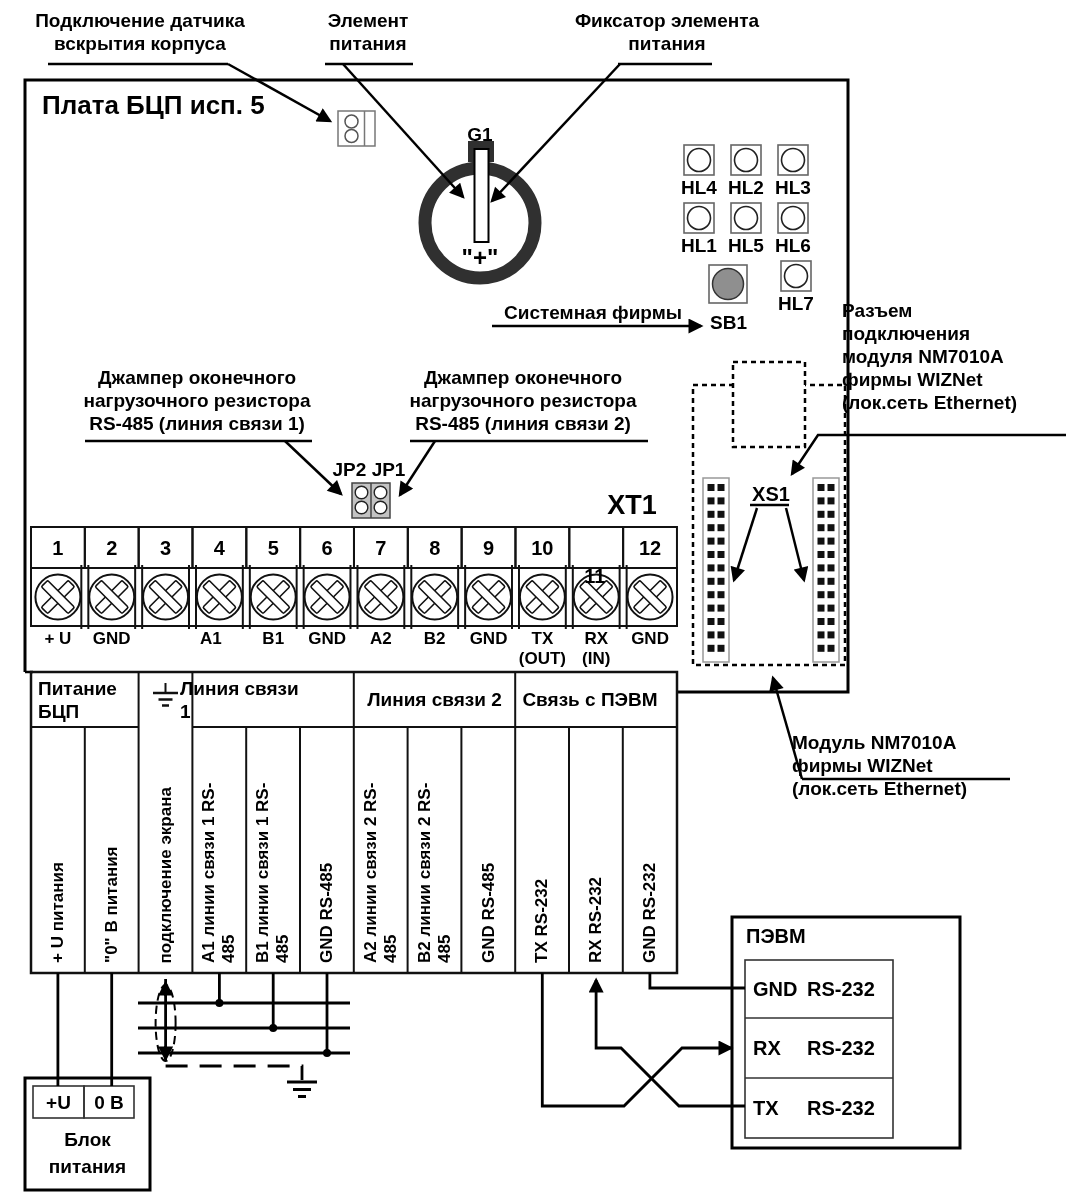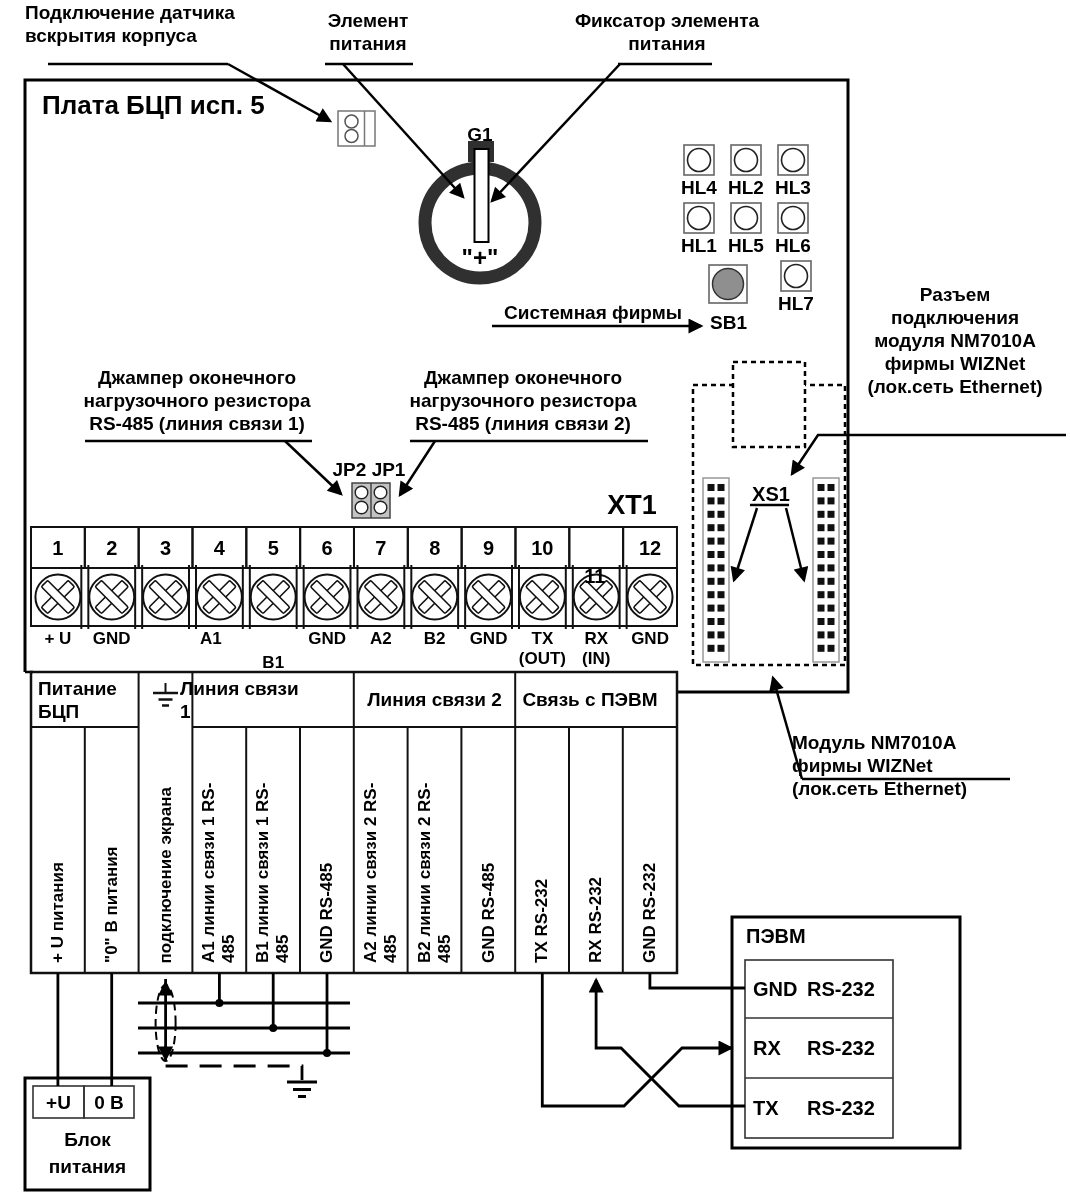--- a/index.html
+++ b/index.html
@@ -294,34 +294,34 @@
       <rect x="817.5" y="618" width="7" height="7" fill="#111"></rect>
       <rect x="827.5" y="618" width="7" height="7" fill="#111"></rect>
       <rect x="817.5" y="631.4" width="7" height="7" fill="#111"></rect>
       <rect x="827.5" y="631.4" width="7" height="7" fill="#111"></rect>
       <rect x="817.5" y="644.8" width="7" height="7" fill="#111"></rect>
       <rect x="827.5" y="644.8" width="7" height="7" fill="#111"></rect>
     </svg>
 
 <div class="t f26" style="left:42px;top:90px;width:320px">Плата БЦП исп. 5</div>
 
-<div class="t f19" style="left:25px;top:1px;width:230px;">Подключение датчика
+<div class="t f19" style="left:25px;top:9px;width:230px;text-align:center">Подключение датчика
 вскрытия корпуса</div>
 <div class="t f19" style="left:303px;top:9px;width:130px;text-align:center">Элемент
 питания</div>
 <div class="t f19" style="left:553px;top:9px;width:228px;text-align:center">Фиксатор элемента
 питания</div>
 <div class="t f19" style="left:490px;top:301px;width:206px;text-align:center">Системная фирмы</div>
 <div class="t f19" style="left:68px;top:366px;width:258px;text-align:center">Джампер оконечного
 нагрузочного резистора
 RS-485 (линия связи 1)</div>
 <div class="t f19" style="left:392px;top:366px;width:262px;text-align:center">Джампер оконечного
 нагрузочного резистора
 RS-485 (линия связи 2)</div>
-<div class="t f19" style="left:842px;top:283px;width:226px;text-align:center">Разъем
+<div class="t f19" style="left:842px;top:299px;width:226px;">Разъем
 подключения
 модуля NM7010A
 фирмы WIZNet
 (лок.сеть Ethernet)</div>
 <div class="t f19" style="left:792px;top:731px;width:226px;text-align:left">Модуль NM7010A
 фирмы WIZNet
 (лок.сеть Ethernet)</div>
 
 <div class="t f19 cc" style="left:454px;top:122px;width:52px;height:24px">G1</div>
 <div class="t f24 cc" style="left:443px;top:244px;width:74px;height:28px">"+"</div>
@@ -361,21 +361,21 @@
     <div class="t f20 cc" style="left: 84.83px; top: 527px; width: 53.83px; height: 41px;">2</div>
     <div class="t f17 tp" style="left: 81.83px; top: 629px; width: 59.83px; height: 46px;">GND</div>
     <div class="rot" style="width: 246px; height: 53.83px; left: -11.255px; top: 823.085px;">"0" В питания</div>
     <div class="t f20 cc" style="left: 138.66px; top: 527px; width: 53.83px; height: 41px;">3</div>
     <div class="rot" style="width: 301px; height: 53.83px; left: 15.075px; top: 795.585px;">подключение экрана</div>
     <div class="t f20 cc" style="left: 192.49px; top: 527px; width: 53.83px; height: 41px;">4</div>
     <div class="t f17 tp" style="left: 181px; top: 629px; width: 59.83px; height: 46px;">A1</div>
     <div class="rot" style="width: 246px; height: 53.83px; left: 96.405px; top: 823.085px;">А1 линии связи 1 RS-
 485</div>
     <div class="t f20 cc" style="left: 246.32px; top: 527px; width: 53.83px; height: 41px;">5</div>
-    <div class="t f17 tp" style="left: 243.32px; top: 629px; width: 59.83px; height: 46px; margin-top: 24px;">B1</div>
+    <div class="t f17 tp" style="left: 243.32px; top: 629px; width: 59.83px; height: 46px;">B1</div>
     <div class="rot" style="width: 246px; height: 53.83px; left: 150.235px; top: 823.085px;">В1 линии связи 1 RS-
 485</div>
     <div class="t f20 cc" style="left: 300.15px; top: 527px; width: 53.83px; height: 41px;">6</div>
     <div class="t f17 tp" style="left: 297.15px; top: 629px; width: 59.83px; height: 46px;">GND</div>
     <div class="rot" style="width: 246px; height: 53.83px; left: 204.065px; top: 823.085px;">GND RS-485</div>
     <div class="t f20 cc" style="left: 353.98px; top: 527px; width: 53.83px; height: 41px;">7</div>
     <div class="t f17 tp" style="left: 350.98px; top: 629px; width: 59.83px; height: 46px;">A2</div>
     <div class="rot" style="width: 246px; height: 53.83px; left: 257.895px; top: 823.085px;">А2 линии связи 2 RS-
 485</div>
     <div class="t f20 cc" style="left: 407.81px; top: 527px; width: 53.83px; height: 41px;">8</div>

